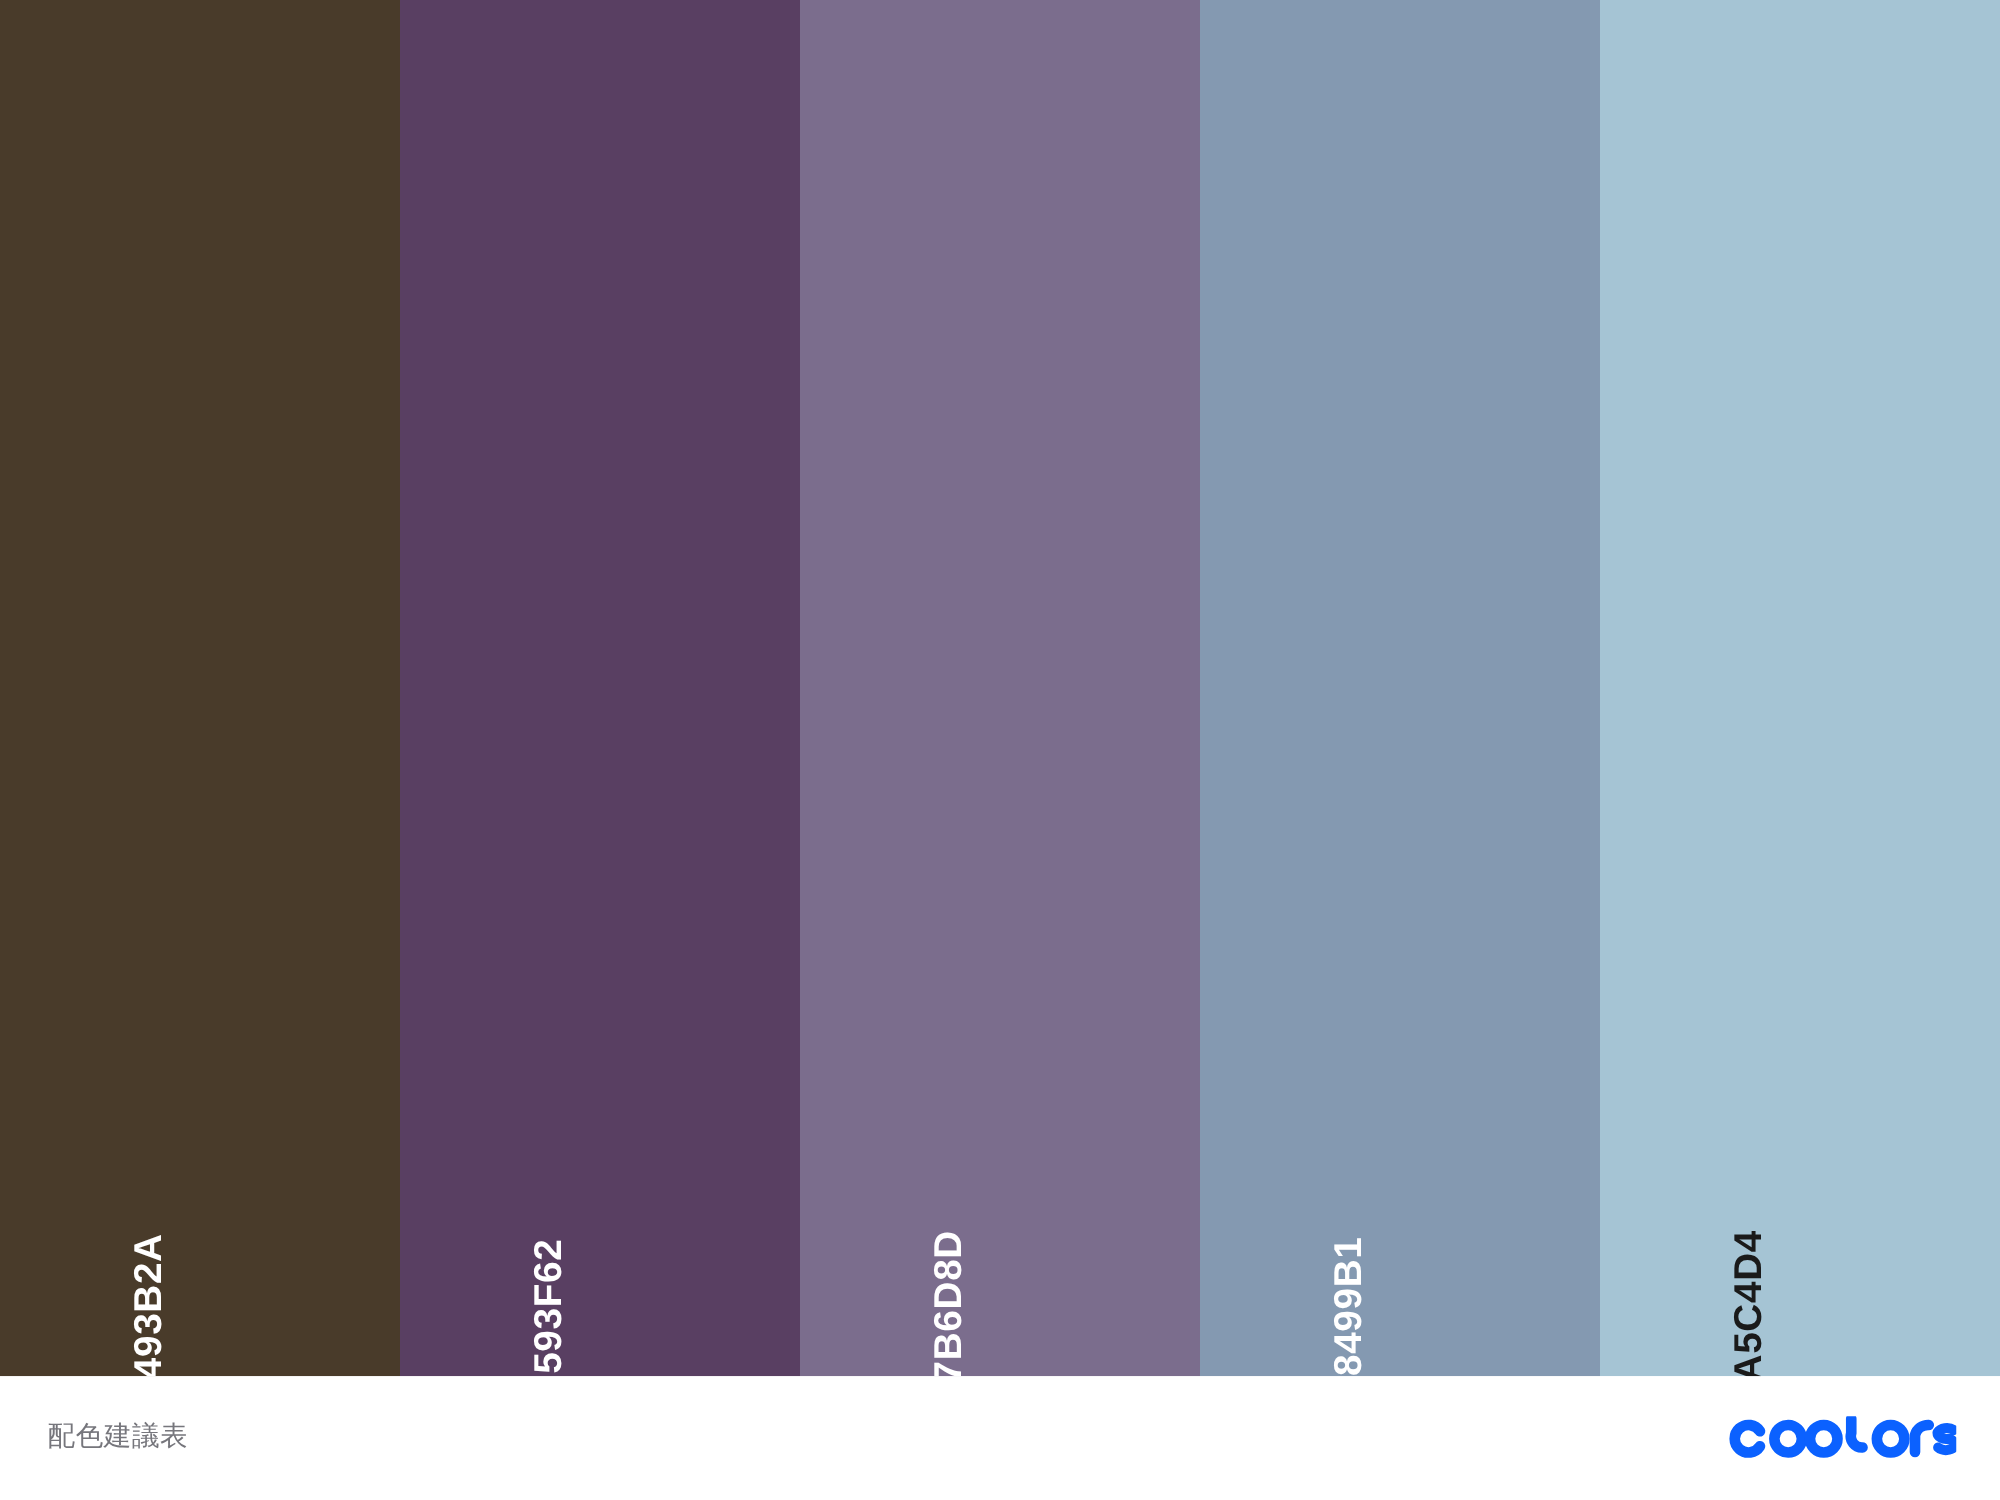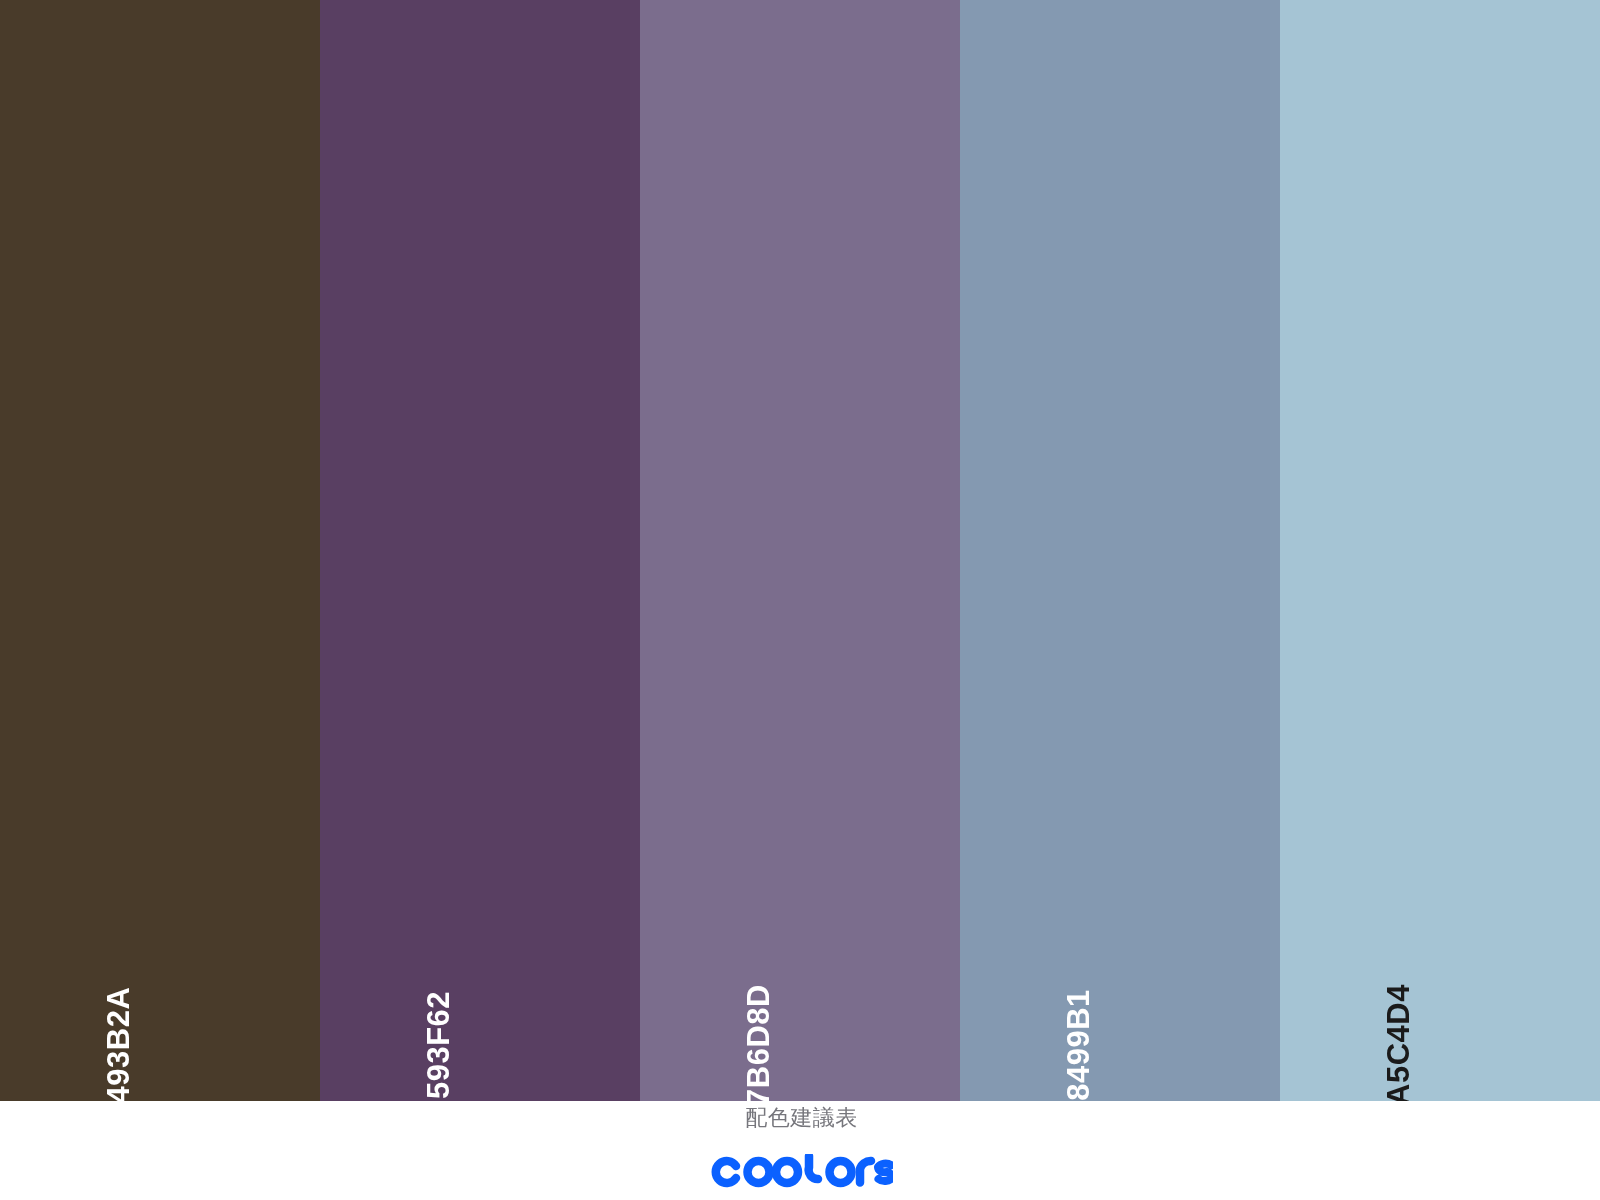--- a/index.html
+++ b/index.html
@@ -55,21 +55,21 @@
   .label-light { color: #ffffff; }
   .label-dark  { color: #1a1a1a; }
 
   
   #footer {
     position: relative;
     width: 1600px;
     height: 99px;
     background: #ffffff;
     display: flex;
-    flex-direction: column;
+    flex-direction: row;
     align-items: center;
     justify-content: space-between;
     box-sizing: border-box;
     padding: 0 35px 10px 38px;
   }
 
   #footer-caption {
     font-family: "Liberation Sans", "DejaVu Sans", sans-serif;
     font-size: 22px;
     font-weight: normal;

